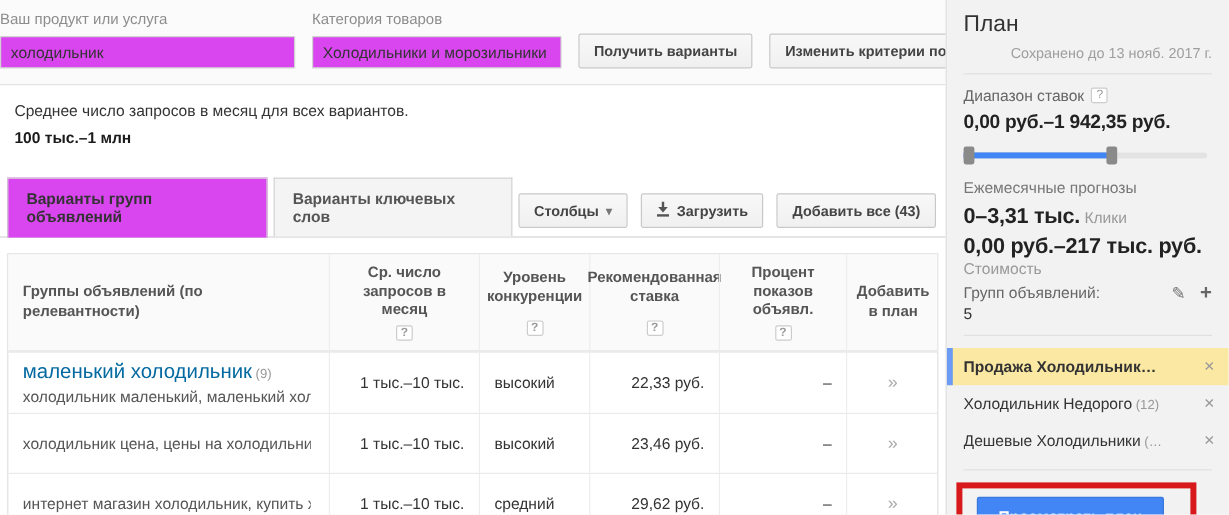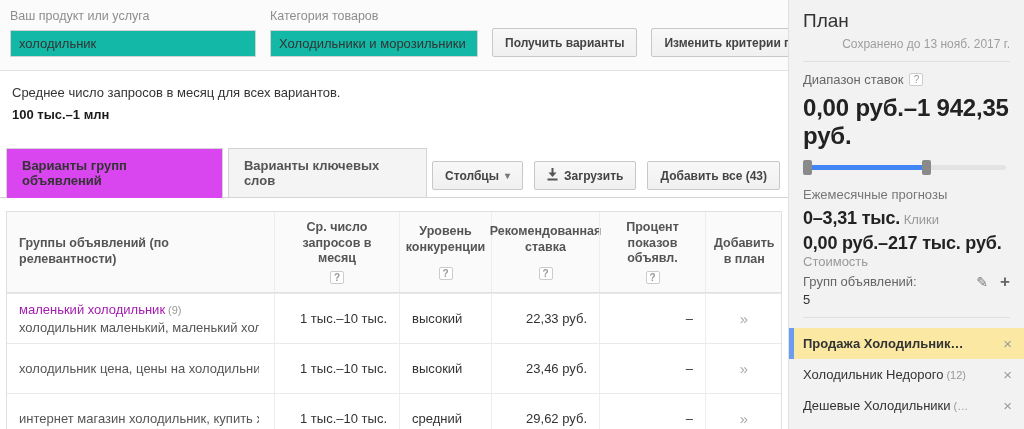--- a/index.html
+++ b/index.html
@@ -2,26 +2,26 @@
 <html><head>
 <meta charset="utf-8">
 <style>
   * { box-sizing: border-box; margin: 0; padding: 0; }
   body { font-family: "Liberation Sans", sans-serif; background:#e9e9e9; }
   .app { width:1024px; height:429px; display:flex; background:#fff; overflow:hidden; position:relative; }
 
   
   .main { width:788px; display:flex; flex-direction:column; background:#fff; }
 
-  .topbar { display:flex; align-items:flex-end; gap:14px; padding:9px 12px 13px 10px;
+  .topbar { display:flex; align-items:flex-end; gap:14px; padding:9px 12px 13px 0;
             background:#fbfbfb; border-bottom:1px solid #e3e3e3; }
   .field { display:flex; flex-direction:column; gap:7px; }
   .field-label { font-size:12.5px; color:#8d8d8d; }
   .field input { height:27px; border:1px solid #d2d2d2; border-radius:1px; padding:0 8px;
-                 font-size:13px; color:#333; font-family:"Liberation Sans", sans-serif; background:#14b8a6; }
+                 font-size:13px; color:#333; font-family:"Liberation Sans", sans-serif; background:#d946ef; }
   .inp-product { width:246px; }
   .inp-category { width:208px; }
   .btn { background:linear-gradient(#f8f8f8,#f0f0f0); border:1px solid #c8c8c8; border-radius:2px;
          color:#444; font-weight:bold; font-size:12px; padding:7px 12px; height:29px;
          display:inline-flex; align-items:center; gap:6px; cursor:pointer; white-space:nowrap;
          font-family:"Liberation Sans", sans-serif; }
   .caret { font-size:10px; color:#777; }
 
   .summary { padding:14px 12px 4px 12px; }
   .summary-caption { font-size:13px; color:#333; }
@@ -40,35 +40,35 @@
   .th { padding:8px 8px; font-weight:bold; color:#555; text-align:center; font-size:12.5px;
         display:flex; flex-wrap:wrap; align-items:center; justify-content:center; gap:4px; line-height:1.25; }
   .th:first-child { justify-content:flex-start; text-align:left; padding-left:12px; }
   .th + .th, .td + .td { border-left:1px solid #ededed; }
   .help { display:inline-block; width:14px; height:13px; line-height:12px; text-align:center;
           font-size:10px; color:#9a9a9a; background:#fff; border:1px solid #ccc; border-radius:2px; cursor:pointer; }
   .trow { border-top:1px solid #eaeaea; min-height:50px; }
   .trow:first-of-type { border-top:none; }
   .td { display:flex; align-items:center; padding:6px 12px; }
   .td-group { flex-direction:column; align-items:flex-start; justify-content:center; gap:3px; }
-  .g-link { color:#a21caf; font-size:13px; cursor:pointer; }
+  .g-link { color:#0369a1; font-size:17px; cursor:pointer; }
   .g-count { color:#999; font-size:11px; margin-left:3px; }
   .g-desc { color:#555; font-size:13px; white-space:nowrap; overflow:hidden; max-width:240px; }
   .td-right { justify-content:flex-end; text-align:right; }
   .td-add { justify-content:center; }
   .chev { color:#aaa; font-size:15px; letter-spacing:-1px; cursor:pointer; }
 
   
   .sidebar { flex:1; background:#f2f2f2; border-left:1px solid #e0e0e0; padding:10px 14px;
              font-size:13px; color:#333; overflow:hidden; }
   .plan-title { font-size:19px; color:#333; }
   .saved-note { font-size:12px; color:#9e9e9e; margin-top:5px;text-align:right; }
   .sb-divider { height:1px; background:#e0e0e0; margin:10px 0; }
   .label-row { display:flex; align-items:center; gap:6px; color:#666; font-size:13px; }
-  .bid-range-value { font-size:24px; font-weight:bold; color:#222; margin:7px 0 10px 0; letter-spacing:-0.2px; }
+  .bid-range-value { font-size:16px; font-weight:bold; color:#222; margin:7px 0 10px 0; letter-spacing:-0.2px; }
   .slider { position:relative; height:15px; margin:2px 0 12px 0; }
   .slider-track { position:absolute; left:0; right:4px; top:5px; height:5px; background:#e3e3e3; border-radius:3px; }
   .slider-fill { position:absolute; left:0; top:5px; height:5px; background:#4285f4; }
   .slider-handle { position:absolute; top:0; width:9px; height:15px; background:#8a8a8a;
                    border-radius:2px; cursor:pointer; }
   .forecast-label { color:#777; margin:4px 0 6px 0; }
   .metric-big { font-size:18px; font-weight:bold; color:#222; letter-spacing:-0.2px; }
   .metric-sub { font-size:13px; color:#999; font-weight:normal; }
   .metric-block { margin-bottom:4px; }
   .adgroups-row { display:flex; align-items:center; color:#666; margin-top:4px; }

